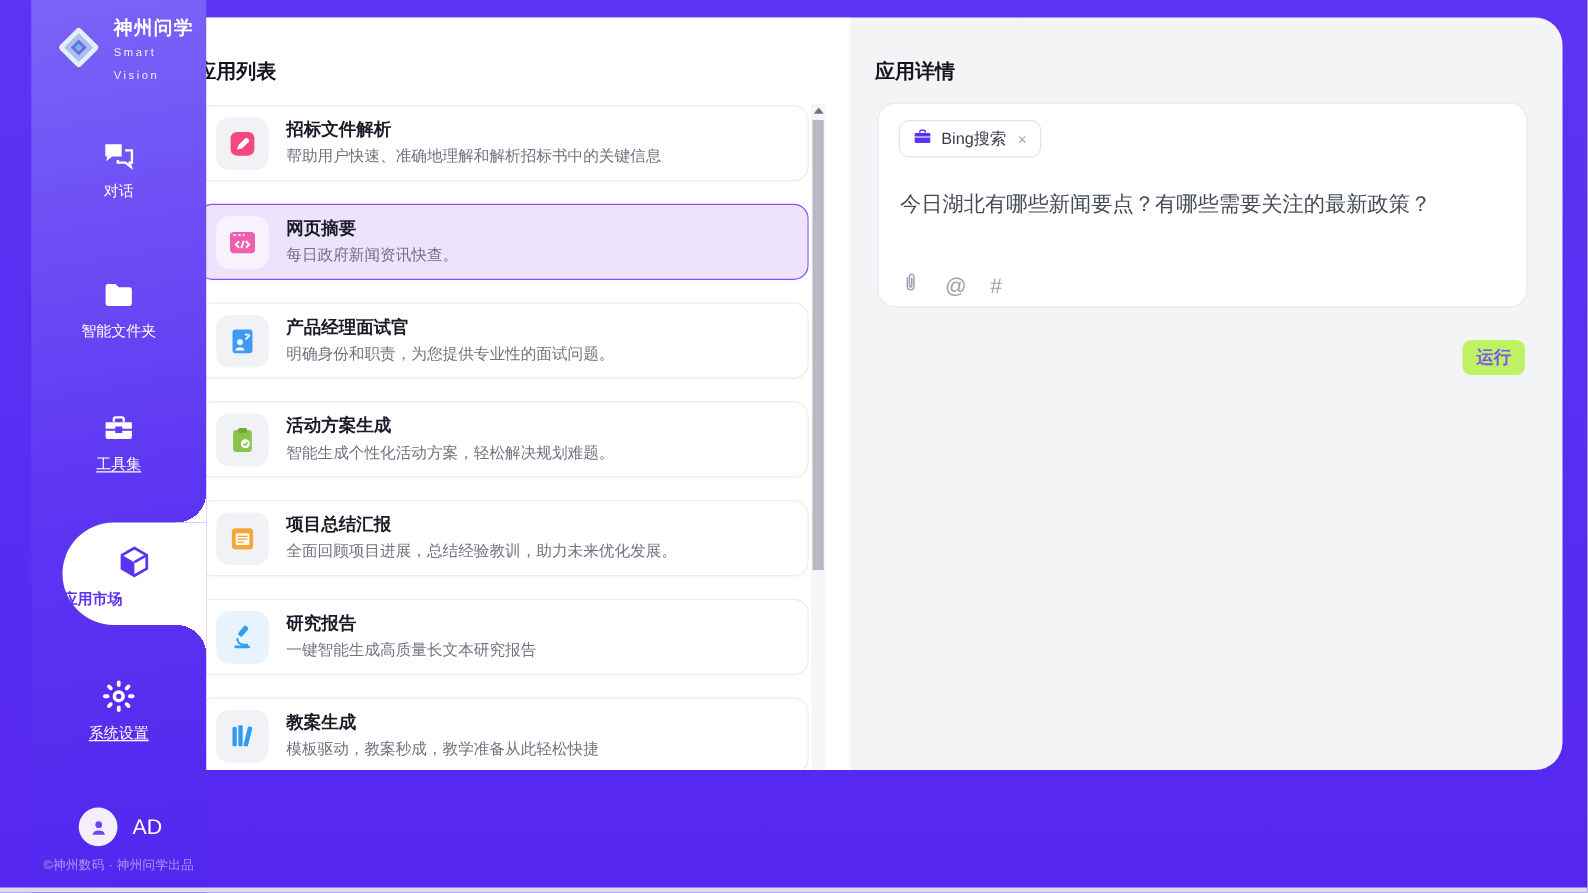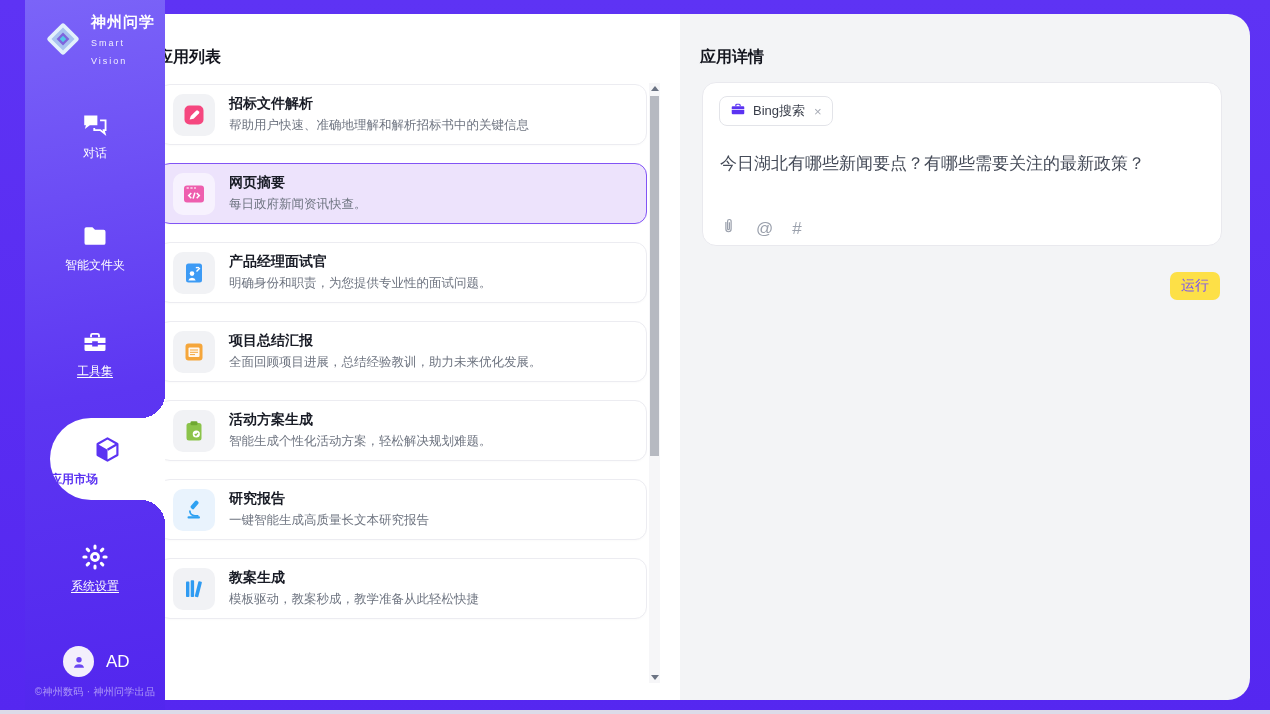--- a/index.html
+++ b/index.html
@@ -26,21 +26,21 @@
   .corner-top { top:-24px; background:radial-gradient(circle at 0 0, transparent 24px, #fff 24px); }
   .corner-bottom { bottom:-24px; background:radial-gradient(circle at 0 24px, transparent 24px, #fff 24px); }
   .active-inner { position:relative; padding-top:17px; text-align:left;font-weight:bold; }
   .active-inner .nav-label { color:#5b33f2; }
   .user-row { position:absolute; left:38px; top:646px; display:flex; align-items:center; gap:12px; }
   .avatar { width:31px; height:31px; border-radius:50%; background:#f3effc; display:flex; align-items:center; justify-content:center; }
   .user-name { color:#fff; font-size:17px; }
   .side-footer { position:absolute; left:0; top:685px; width:140px; text-align:center;
     color:rgba(255,255,255,.5); font-size:10px; letter-spacing:.3px; }
   
-  .panel { position:absolute; left:140px; top:14px; width:1110px; height:686px;
+  .panel { position:absolute; left:140px; top:14px; width:1110px; height:602px;
     background:#f3f4f6; border-radius:22px; overflow:hidden; z-index:1; }
   .list-col { position:absolute; left:0; top:0; width:540px; height:686px; background:#fff;
     border-radius:22px 0 0 22px; }
   .col-title { position:absolute; font-size:16px; font-weight:700; color:#14161f; top:33px; }
   .list-col .col-title { left:17px; }
   .cards { position:absolute; left:18px; top:70px; width:489px; height:614px; overflow:hidden; }
   .card { position:relative; width:489px; height:61px; margin-bottom:18px; background:#fff;
     border:1px solid #ececf1; border-radius:12px; display:flex; align-items:center;
     padding:0 14px; gap:14px; box-shadow:0 1px 2px rgba(20,20,40,.02); cursor:pointer; }
   .card.selected { background:#ede3fc; border:1px solid #8254f5; }
@@ -61,23 +61,23 @@
   .detail-col .col-title { left:20px; }
   .detail-card { position:absolute; left:22px; top:68px; width:520px; height:164px; background:#fff;
     border:1px solid #e9e9ee; border-radius:14px; }
   .chip { position:absolute; left:16px; top:13px; height:30px; display:inline-flex; align-items:center;
     gap:7px; padding:0 10px; border:1px solid #e3e4e9; border-radius:8px; background:#fff; }
   .chip-label { font-size:13px; color:#383d49; }
   .chip-close { font-size:13px; color:#a7abb5; margin-left:2px; cursor:pointer; }
   .query-text { position:absolute; left:17px; top:69px; width:480px; font-size:17px; color:#454b58; }
   .composer-row { position:absolute; left:17px; top:134px; display:flex; align-items:center; gap:19px; }
   .composer-row .sym { font-size:17px; color:#9aa0ac; cursor:pointer; }
-  .run-btn { position:absolute; left:1030px; top:258px; width:50px; height:28px; background:#fde047;
+  .run-btn { position:absolute; left:1030px; top:258px; width:50px; height:28px; background:#bef264;
     color:#7a55f2; font-size:14px; border:none; border-radius:7px; display:flex; align-items:center;
-    justify-content:center; cursor:pointer; }
+    justify-content:center; cursor:pointer;font-weight:bold; }
   .bottom-edge { position:absolute; left:0; bottom:0; width:1270px; height:4px; background:#dcdbe8; z-index:3; }
 </style>
 </head>
 <body>
 
 <div class="sidebar">
   <div class="brand">
     <span>
       <svg width="40" height="40" viewBox="0 0 44 44">
         <g transform="rotate(45 22 22)">
@@ -226,51 +226,51 @@
         </span>
         <span>
           <div class="card-name">产品经理面试官</div>
           <div class="card-desc">明确身份和职责，为您提供专业性的面试问题。</div>
         </span>
       </div>
 
       <div class="card">
         <span class="tile">
           <svg width="24" height="24" viewBox="0 0 24 24">
+            <rect x="4.5" y="4" width="15" height="17.5" rx="2.5" fill="#8bc34a"></rect>
+            <rect x="8.5" y="2.3" width="7" height="4" rx="1.3" fill="#6fa832"></rect>
+            <circle cx="14.3" cy="15" r="3.6" fill="#fff"></circle>
+            <path d="M12.7 15l1.2 1.2 2.1-2.3" stroke="#8bc34a" stroke-width="1.3" fill="none"></path>
+          </svg>
+        </span>
+        <span>
+          <div class="card-name">活动方案生成</div>
+          <div class="card-desc">智能生成个性化活动方案，轻松解决规划难题。</div>
+        </span>
+      </div>
+
+      <div class="card">
+        <span class="tile">
+          <svg width="24" height="24" viewBox="0 0 24 24">
             <rect x="3.5" y="3.5" width="17" height="17" rx="3" fill="#f5a63b"></rect>
             <rect x="6.5" y="7.5" width="11" height="9.5" rx="1" fill="#fff" opacity="0.92"></rect>
             <g stroke="#f5a63b" stroke-width="1">
               <line x1="8" y1="10" x2="16" y2="10"></line>
               <line x1="8" y1="12.3" x2="16" y2="12.3"></line>
               <line x1="8" y1="14.6" x2="13" y2="14.6"></line>
             </g>
           </svg>
         </span>
         <span>
           <div class="card-name">项目总结汇报</div>
           <div class="card-desc">全面回顾项目进展，总结经验教训，助力未来优化发展。</div>
         </span>
       </div>
 
       <div class="card">
-        <span class="tile">
-          <svg width="24" height="24" viewBox="0 0 24 24">
-            <rect x="4.5" y="4" width="15" height="17.5" rx="2.5" fill="#8bc34a"></rect>
-            <rect x="8.5" y="2.3" width="7" height="4" rx="1.3" fill="#6fa832"></rect>
-            <circle cx="14.3" cy="15" r="3.6" fill="#fff"></circle>
-            <path d="M12.7 15l1.2 1.2 2.1-2.3" stroke="#8bc34a" stroke-width="1.3" fill="none"></path>
-          </svg>
-        </span>
-        <span>
-          <div class="card-name">活动方案生成</div>
-          <div class="card-desc">智能生成个性化活动方案，轻松解决规划难题。</div>
-        </span>
-      </div>
-
-      <div class="card">
         <span class="tile blue-bg">
           <svg width="24" height="24" viewBox="0 0 24 24">
             <g fill="#2ea1f2">
               <rect x="10.4" y="2.2" width="4.2" height="9.4" rx="1.4" transform="rotate(40 12.5 7)"></rect>
               <rect x="5.5" y="18.3" width="12.5" height="2.3" rx="1.1"></rect>
             </g>
             <path d="M7.8 12.6c0 3.2 2.4 5.2 5.2 5.2h3.4" stroke="#2ea1f2" stroke-width="1.8" fill="none"></path>
           </svg>
         </span>
         <span>

